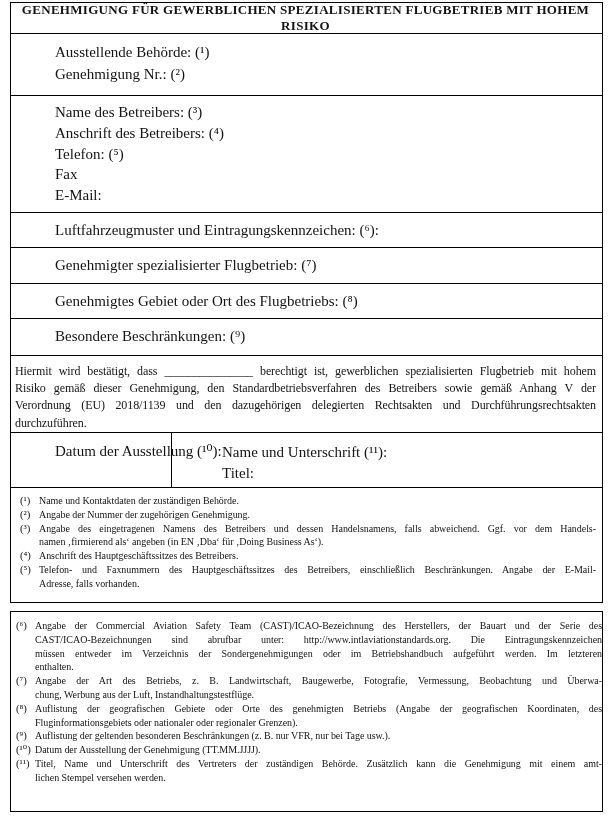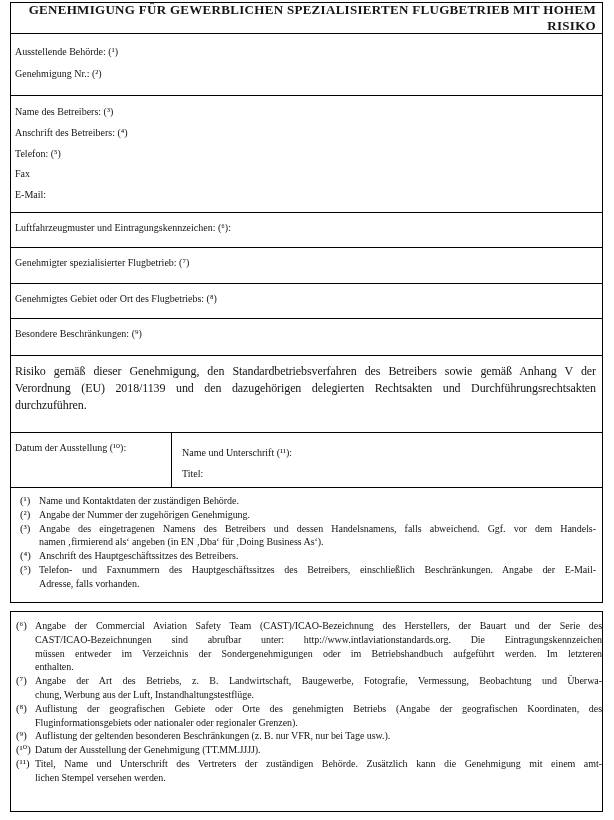--- a/index.html
+++ b/index.html
@@ -5,29 +5,29 @@
   html,body{margin:0;padding:0;background:#fff;}
   body{width:614px;height:820px;position:relative;
        font-family:"Liberation Serif","DejaVu Serif",serif;color:#141414;}
   .box{position:absolute;left:10px;width:593px;box-sizing:border-box;
        border:1.5px solid #000;background:#fff;overflow:hidden;}
   #box1{top:2px;height:601px;}
   #box2{top:611px;height:201px;padding-top:7px;}
   .row{box-sizing:border-box;border-bottom:1px solid #000;
        padding:0 6px 0 4px;overflow:hidden;}
   .r-title{height:31px;display:flex;align-items:center;justify-content:center;
-       font-weight:bold;font-size:13px;letter-spacing:.3px;text-align:right;}
+       font-weight:bold;font-size:13px;letter-spacing:.3px;text-align:center;}
   .r-auth{height:62px;padding-top:7px;}
   .r-auth .lbl{line-height:22px;}
   .r-oper{height:117px;padding-top:6px;}
   .r-oper .lbl{line-height:20.8px;}
   .r-single{height:35px;padding-top:9px;}
   .r-single2{height:36px;padding-top:9px;}
   .r-single3{height:37px;padding-top:9px;}
-  .lbl{font-size:10px;white-space:nowrap;}
+  .lbl{font-size:15px;white-space:nowrap;margin-left:40px;}
   .r-statement{height:77px;padding-top:7px;}
   .sl{font-size:12px;line-height:17.2px;white-space:nowrap;overflow:hidden;
       letter-spacing:-0.1px;}
   .sl.j{text-align:justify;text-align-last:justify;}
   .r-issue{height:55px;display:flex;padding:0;}
   .cell-l{box-sizing:border-box;width:161px;flex:none;border-right:1px solid #000;
       padding:9px 2px 0 4px;}
   .cell-r{flex:1;padding:9px 4px 0 10px;}
   .cell-r .lbl{line-height:21px;}
   .r-fnotes{height:116px;border-bottom:none;padding-top:6px;}
@@ -68,20 +68,21 @@
 
   <div class="row r-single">
     <div class="lbl">Genehmigtes Gebiet oder Ort des Flugbetriebs: (⁸)</div>
   </div>
 
   <div class="row r-single3">
     <div class="lbl">Besondere Beschränkungen: (⁹)</div>
   </div>
 
   <div class="row r-statement">
+      <div class="sl j">Hiermit wird bestätigt, dass _______________ berechtigt ist, gewerblichen spezialisierten Flugbetrieb mit hohem</div>
       <div class="sl j">Risiko gemäß dieser Genehmigung, den Standardbetriebsverfahren des Betreibers sowie gemäß Anhang V der</div>
       <div class="sl j">Verordnung (EU) 2018/1139 und den dazugehörigen delegierten Rechtsakten und Durchführungsrechtsakten</div>
       <div class="sl">durchzuführen.</div>
     </div>
 
   <div class="row r-issue">
     <div class="cell-l">
       <div class="lbl">Datum der Ausstellung (¹⁰):</div>
     </div>
     <div class="cell-r">

